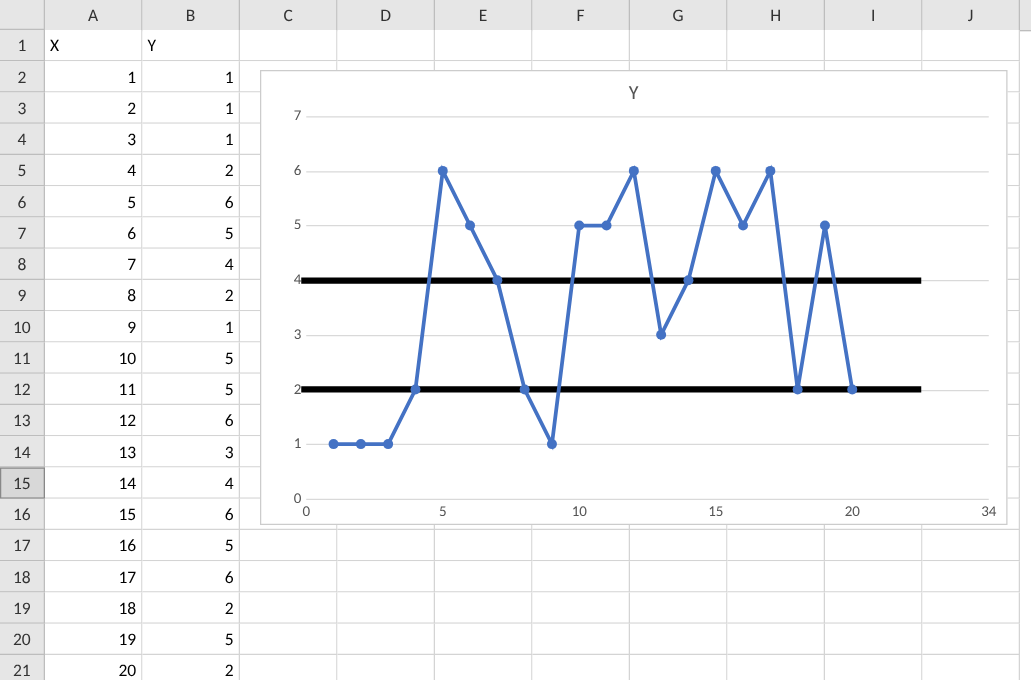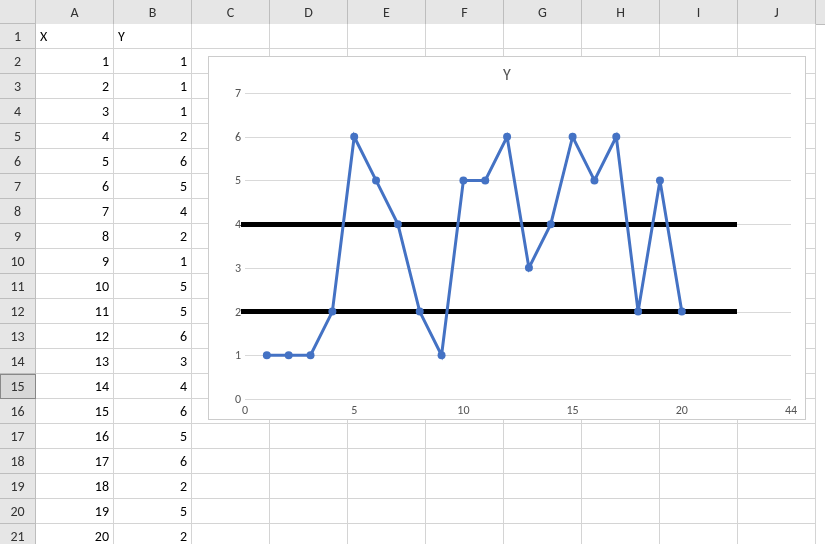--- a/index.html
+++ b/index.html
@@ -455,21 +455,21 @@
         <div class="ytick" style="top: 87.4286px;">5</div>
         <div class="gridline" style="top: 43.7143px;"></div>
         <div class="ytick" style="top: 43.7143px;">6</div>
         <div class="gridline" style="top: 0px;"></div>
         <div class="ytick" style="top: 0px;">7</div>
         <div class="xtick" style="left: 0px;">0</div>
         <div class="xtick" style="left: 109.2px;">5</div>
         <div class="xtick" style="left: 218.4px;">10</div>
         <div class="xtick" style="left: 327.6px;">15</div>
         <div class="xtick" style="left: 436.8px;">20</div>
-        <div class="xtick" style="left: 546px;">44</div>
+        <div class="xtick" style="left: 546px;">34</div>
         <div class="bar" style="top: 216.071px; left: -4px; width: 496.48px;"></div>
         <div class="bar" style="top: 128.643px; left: -4px; width: 496.48px;"></div>
         <svg class="linechart">
           <path d="M21.84 262.2857142857143 L43.68 262.2857142857143 L65.52 262.2857142857143 L87.36 218.57142857142856 L109.2 43.71428571428572 L131.04 87.42857142857142 L152.88000000000002 131.14285714285714 L174.72 218.57142857142856 L196.56 262.2857142857143 L218.4 87.42857142857142 L240.24 87.42857142857142 L262.08 43.71428571428572 L283.92 174.85714285714286 L305.76000000000005 131.14285714285714 L327.59999999999997 43.71428571428572 L349.44 87.42857142857142 L371.28000000000003 43.71428571428572 L393.12 218.57142857142856 L414.96 87.42857142857142 L436.8 218.57142857142856 " class="series-line"></path>
           <circle cx="21.84" cy="262.2857142857143" r="4" class="pt"></circle>
           <circle cx="43.68" cy="262.2857142857143" r="4" class="pt"></circle>
           <circle cx="65.52" cy="262.2857142857143" r="4" class="pt"></circle>
           <circle cx="87.36" cy="218.57142857142856" r="4" class="pt"></circle>
           <circle cx="109.2" cy="43.71428571428572" r="4" class="pt"></circle>
           <circle cx="131.04" cy="87.42857142857142" r="4" class="pt"></circle>

